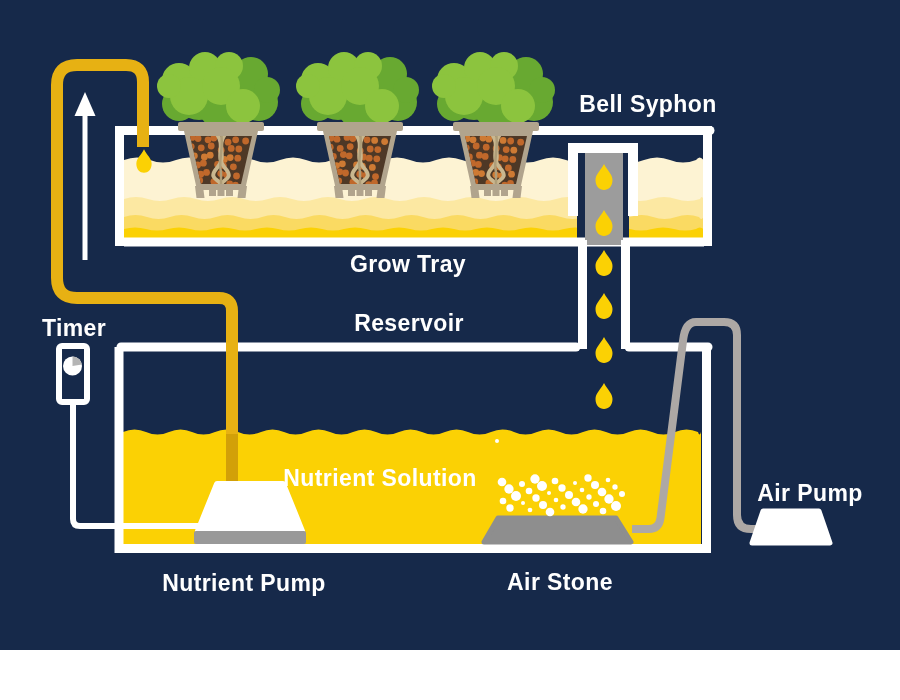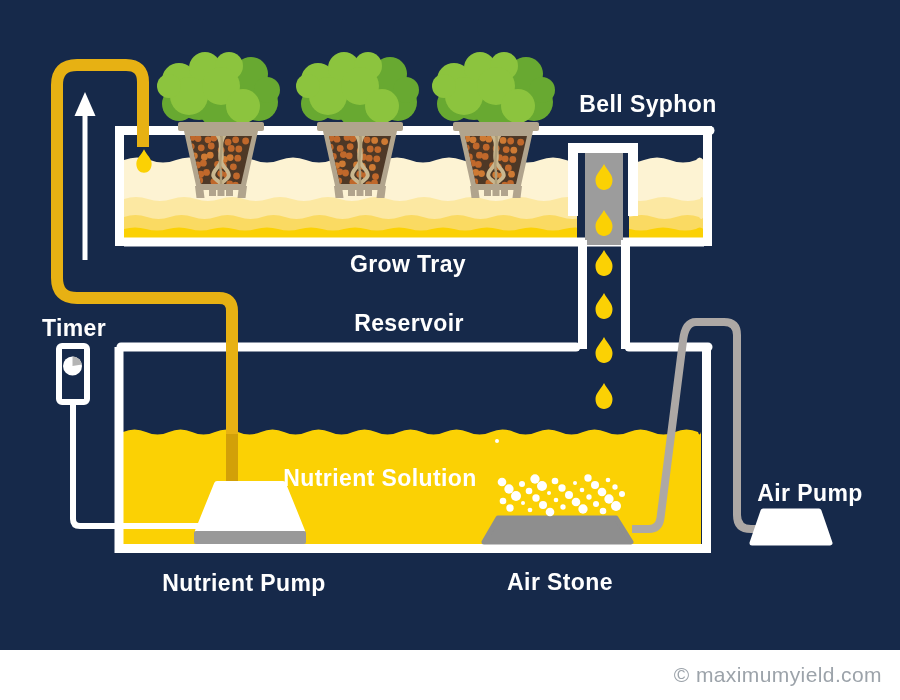--- a/index.html
+++ b/index.html
@@ -386,16 +386,13 @@
         </clipPath>
         <clipPath id="potclip1">
           <path d="M329,136 L391,136 L380,184 L340,184 Z"></path>
         </clipPath>
         <clipPath id="potclip2">
           <path d="M465,136 L527,136 L516,184 L476,184 Z"></path>
         </clipPath>
       </defs>
     </svg>
 
-  <div class="footer">
-    <span>© maximumyield.com</span>
-  </div>
 </div>
 
 </body></html>

